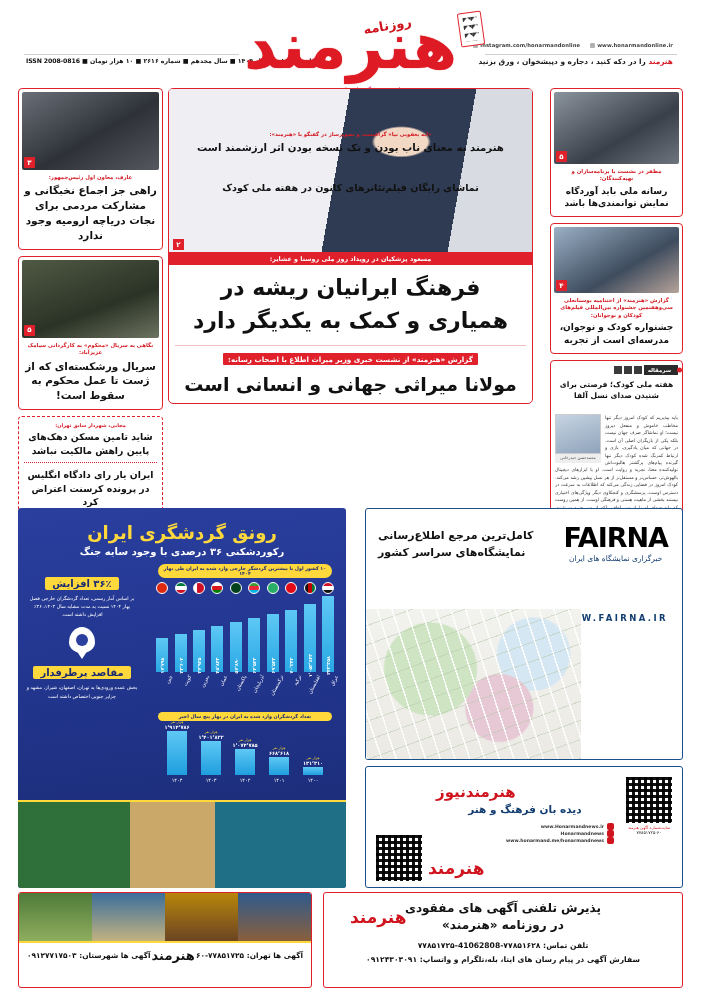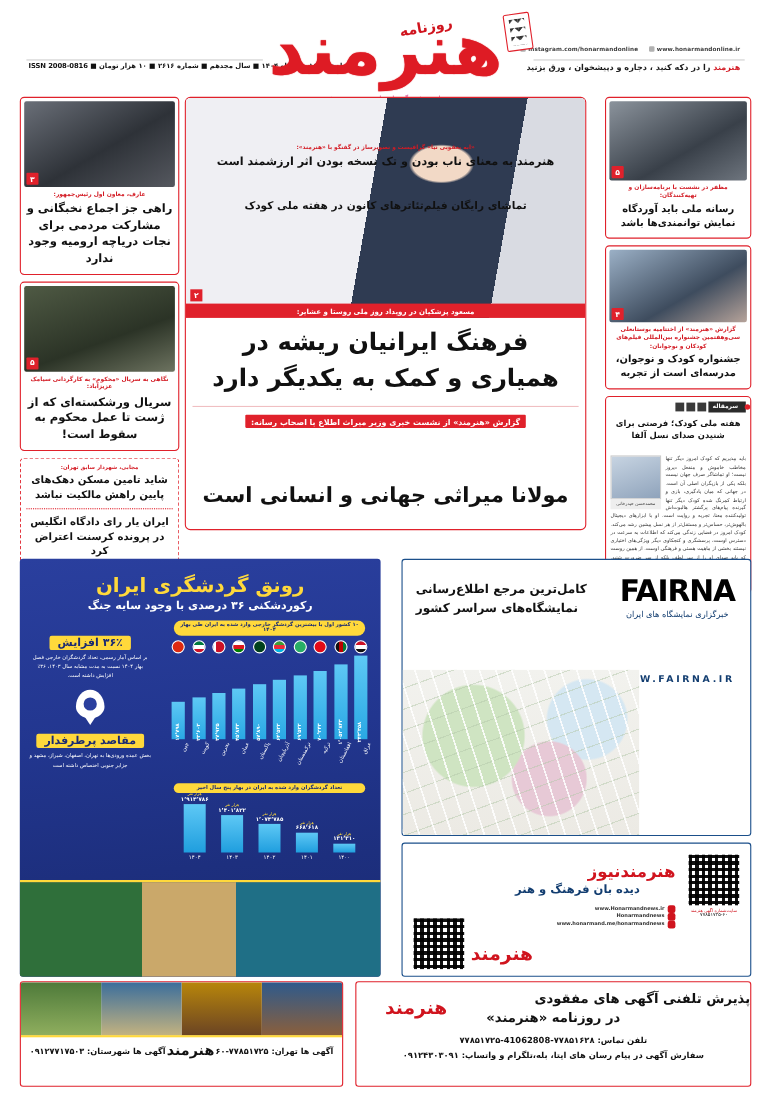--- a/index.html
+++ b/index.html
@@ -97,21 +97,21 @@
 
   
   .briefs { border: 1.2px dashed #e0212b; border-radius: 4px; padding: 5px 5px 2px; }
   .brief { padding-bottom: 5px; margin-bottom: 5px; border-bottom: 1.2px dotted #e0212b; }
   .brief:last-child { border-bottom: 0; }
   .brief .k { font-size: 5px; color: #d31b24; text-align:center; margin-bottom: 2px; font-weight:bold;}
   .brief .t { font-size: 9.3px; font-weight: bold; color: #111; text-align: center; line-height: 1.45; }
 
   
   .lead-box { border: 1.5px solid #e0212b; border-radius: 5px; overflow: hidden; background:#fff; }
-  .lead-top { position: relative; height: 200px; overflow: hidden;
+  .lead-top { position: relative; height: 176px; overflow: hidden;
     background: linear-gradient(170deg,#f4f4f6 0%, #e9e9ee 60%, #dedee6 100%); }
   .lead-ov-kicker {
     position: absolute; top: 42px; right: 8px; left: 8px;
     font-size: 5.3px; color: #d31b24; text-align: center; font-weight:bold;
   }
   .lead-ov-hl {
     position: absolute; top: 51px; right: 6px; left: 6px;
     font-size: 10.2px; font-weight: bold; color: #111; text-align: center; line-height: 1.5;
   }
   .lead-ov-hl2 {
@@ -134,21 +134,21 @@
   .lead-main-hl {
     font-size: 22px; font-weight: bold; color: #111; text-align: center;
     line-height: 1.5; padding: 6px 8px 8px;
   }
   .lead-div { height: 1px; background: #f0bfc2; margin: 0 6px; }
   .lead-kicker2 {
     background: #e0212b; color: #fff; font-size: 7.2px; font-weight: bold;
     display: inline-block; padding: 1.5px 5px; margin: 7px auto 3px; border-radius:1px;
   }
   .center-kick { text-align: center; }
-  .lead-hl2 { font-size: 19px; font-weight: bold; color: #111; text-align: center; line-height: 1.5; padding: 2px 8px 16px; margin-top: 42px; }
+  .lead-hl2 { font-size: 19px; font-weight: bold; color: #111; text-align: center; line-height: 1.5; padding: 2px 8px 4px; }
 
   
   .edit-box { border: 1.3px solid #e0212b; border-radius: 4px; padding: 4px; background:#fff; }
   .edit-tag-row { display:flex; align-items:center; gap:2px; margin-bottom: 4px; }
   .edit-tag { background:#2b2b2b; color:#fff; font-size:5.4px; padding:2px 7px 2px 4px; position:relative; font-weight:bold;}
   .edit-tag::before { content:''; position:absolute; right:-4px; top:50%; transform:translateY(-50%);
     width:5px; height:5px; background:#e0212b; border-radius:50%; }
   .edit-sq { width:8px; height:8px; background:#3a3a3a; }
   .edit-title { font-size: 7.6px; font-weight: bold; text-align: center; line-height: 1.5; color:#111; margin-bottom:13px; }
   .edit-body { font-size: 4.6px; color:#333; line-height: 1.62; text-align: justify; position:relative; }
@@ -183,21 +183,21 @@
       repeating-linear-gradient(72deg, rgba(255,255,255,.85) 0 1.5px, transparent 1.5px 14px),
       repeating-linear-gradient(-20deg, rgba(180,200,170,.5) 0 1px, transparent 1px 18px);
   }
 
   .ad-honar { position:absolute; top:258px; right:0; width:318px; height:122px;
     border:1.5px solid #1b4f8a; border-radius:3px; background:#fff; overflow:hidden; }
   .qr { width:46px; height:46px; background:
       repeating-linear-gradient(90deg,#111 0 3px,#fff 3px 6px),
       repeating-linear-gradient(#111 0 3px,#fff 3px 6px);
     background-blend-mode: multiply; }
-  .honar-name { font-size:15px; font-weight:bold; color:#d0141e; text-align:right; }
+  .honar-name { font-size:15px; font-weight:bold; color:#d0141e; text-align:left; }
   .honar-sub { font-size:10.5px; color:#123d70; text-align:center; font-weight:bold; margin-top:2px;}
   .soc-line { display:flex; align-items:center; justify-content:flex-end; gap:3px; font-size:4.6px; color:#333; direction:ltr;}
   .soc-dot { width:7px;height:7px;border-radius:2px;background:#d0141e; }
 
   .info { position:absolute; top:0; left:0; width:328px; height:380px;
     border-radius:3px; overflow:hidden;
     background: linear-gradient(175deg,#2a3f9e 0%, #22368f 42%, #1d2f7e 72%, #1a2a73 100%); }
   .info-title { font-size:18px; font-weight:bold; color:#ffd93b; text-align:center; margin-top:14px; letter-spacing:-.4px;}
   .info-sub { font-size:10px; font-weight:bold; color:#fff; text-align:center; margin-top:3px; }
   .info-ribbon { margin:7px 14px 0; background:#ffd93b; border-radius:8px; color:#1a2a73;
@@ -231,21 +231,21 @@
   .pin-tip{position:absolute;bottom:0;left:50%;transform:translateX(-50%);
     border-left:6px solid transparent;border-right:6px solid transparent;border-top:9px solid #fff;}
   .info-photo { position:absolute; bottom:0; left:0; right:0; height:88px;
     background: linear-gradient(90deg,#2f6f3a 0 34%, #caa86a 34% 60%, #1f6f86 60% 100%);
     border-top:2px solid #ffd93b; }
 
   
   .bot { position:absolute; bottom:12px; left:18px; right:18px; height:96px; }
   .bot-l { position:absolute; right:0; top:0; width:360px; height:96px;
     border:1.6px solid #e0212b; border-radius:3px; background:#fff; }
-  .bot-l .t1 { font-size:12px; font-weight:bold; text-align:right; margin-top:8px; color:#111;}
+  .bot-l .t1 { font-size:12px; font-weight:bold; text-align:center; margin-top:8px; color:#111;}
   .bot-l .t2 { font-size:12px; font-weight:bold; text-align:center; margin-top:3px; color:#111;}
   .bot-l .t3 { font-size:7.6px; font-weight:bold; text-align:center; margin-top:9px; direction:rtl; color:#111;}
   .bot-l .t4 { font-size:7.6px; font-weight:bold; text-align:center; margin-top:5px; color:#111;}
   .bot-r { position:absolute; left:0; top:0; width:294px; height:96px;
     border:1.6px solid #e0212b; border-radius:3px; overflow:hidden; background:#fff;}
   .bot-r .imgs { height:50px; display:flex; border-bottom:2px solid #ffd93b;}
   .bot-r .imgs div { flex:1; }
   .bot-r .line { display:flex; align-items:center; justify-content:space-between; padding:6px 8px; }
   .bot-r .line span { font-size:7.4px; font-weight:bold; color:#111; }
   .stamp { color:#d0141e; font-size:17px; font-weight:bold; line-height:1; }

